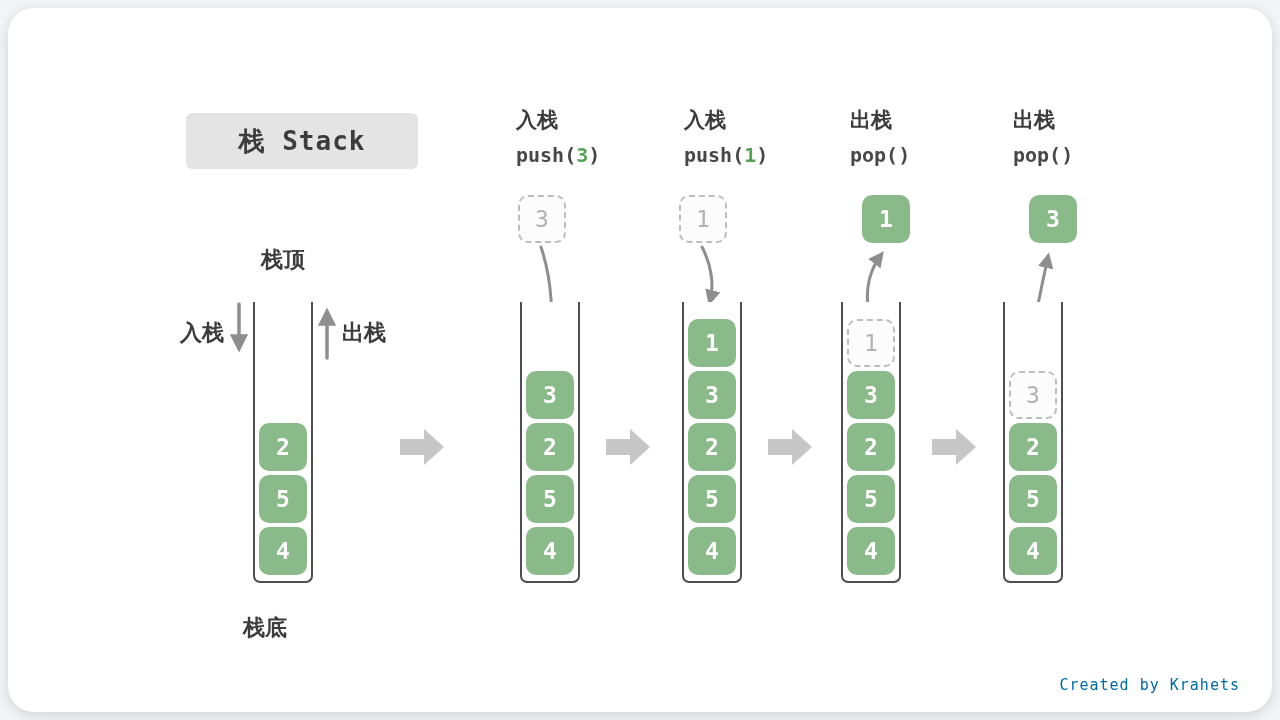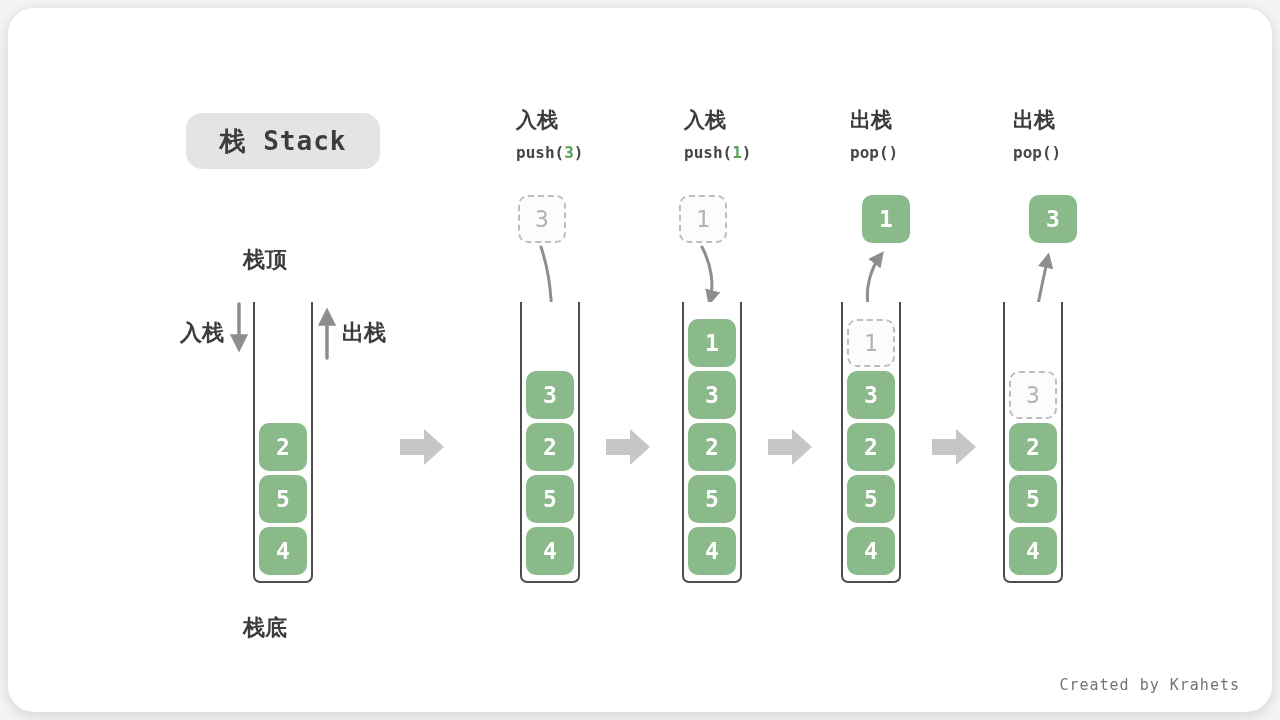--- a/index.html
+++ b/index.html
@@ -13,38 +13,38 @@
   .card{
     position:absolute;inset:8px;
     background:#ffffff;
     border-radius:26px;
     box-shadow:0 3px 14px rgba(0,0,0,.14);
   }
   .abs{position:absolute}
 
   
   .title-box{
-    left:186px;top:113px;width:194px;height:56px;
+    left:186px;top:113px;width:232px;height:56px;
     background:var(--title-bg,#e4e4e4);
-    border-radius:16px;
+    border-radius:6px;
     display:flex;align-items:center;justify-content:center;
     font-family:"DejaVu Sans Mono","Liberation Mono",monospace;
     font-size:26px;font-weight:700;letter-spacing:1px;
     color:var(--text-dark,#3c3c3c);
   }
 
   
   .op{top:106px;width:190px;text-align:left}
   .op .cjk{
     display:block;font-size:21px;font-weight:700;
     color:var(--text-dark,#3c3c3c);margin-bottom:9px;
   }
   .op .code{
     font-family:"DejaVu Sans Mono","Liberation Mono",monospace;
-    font-size:16px;font-weight:600;color:#474747;
+    font-size:20px;font-weight:600;color:#474747;
   }
   .op .arg{color:var(--code-green,#57a157);font-weight:700}
 
   
   .stack-container{
     top:302px;width:60px;height:281px;
     background:#fff;
     border:2px solid #4e4e4e;border-top:none;
     border-radius:0 0 7px 7px;
     display:flex;flex-direction:column;justify-content:flex-end;align-items:center;
@@ -69,30 +69,30 @@
     font-family:"DejaVu Sans Mono","Liberation Mono",monospace;
     font-size:23px;
   }
   .floating.solid{background:var(--box-green,#8bba8a);color:#fff;font-weight:600}
   .floating.ghost{background:#fcfcfc;border:2px dashed #bdbdbd;color:var(--ghost-gray,#b3b3b3)}
 
   
   .frame-label{
     font-size:22px;font-weight:700;color:var(--text-dark,#3c3c3c);
   }
-  .lbl-top   {left:243px;top:245px;width:80px;}
+  .lbl-top   {left:243px;top:245px;width:80px;text-align:center}
   .lbl-bottom{left:243px;top:613px;width:80px;text-align:left}
   .lbl-push  {left:158px;top:318px;width:66px;text-align:right}
   .lbl-pop   {left:342px;top:318px;width:66px;text-align:left}
 
   .watermark{
     right:40px;top:676px;
     font-family:"DejaVu Sans Mono","Liberation Mono",monospace;
     font-size:15px;letter-spacing:1px;
-    color:#737373;
+    color:#0369a1;
   }
 
   svg.overlay{left:0;top:0;pointer-events:none}
   .flow-arrow{fill:var(--block-arrow-gray,#c6c6c6)}
   .curve{stroke:var(--arrow-gray,#8e8e8e);stroke-width:3;fill:none;stroke-linecap:round}
   .straight{stroke:var(--arrow-gray,#8e8e8e);stroke-width:3.5;fill:none;stroke-linecap:round}
 </style>
 </head>
 <body>
 

